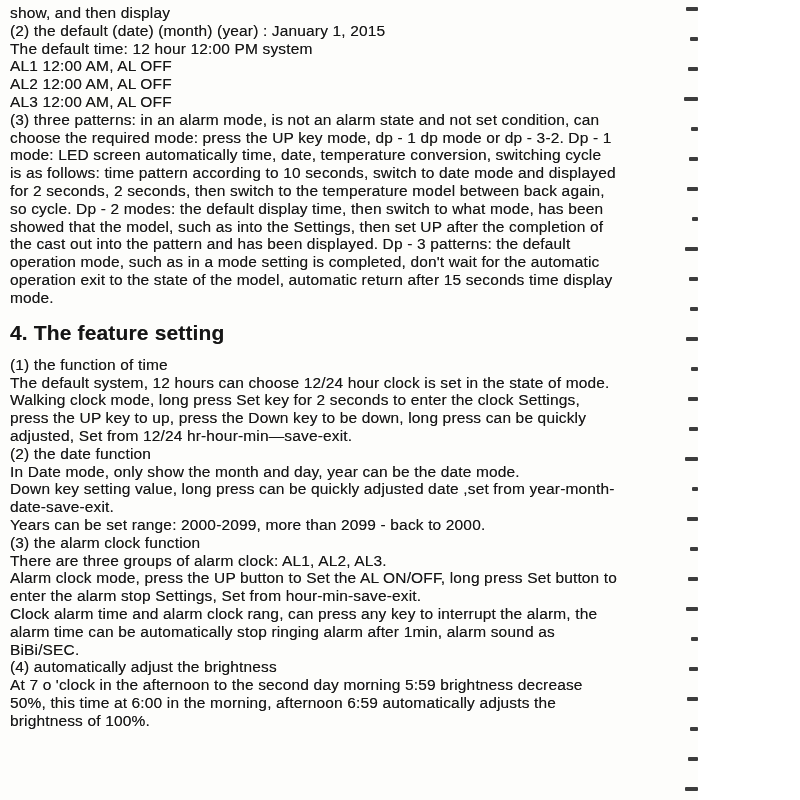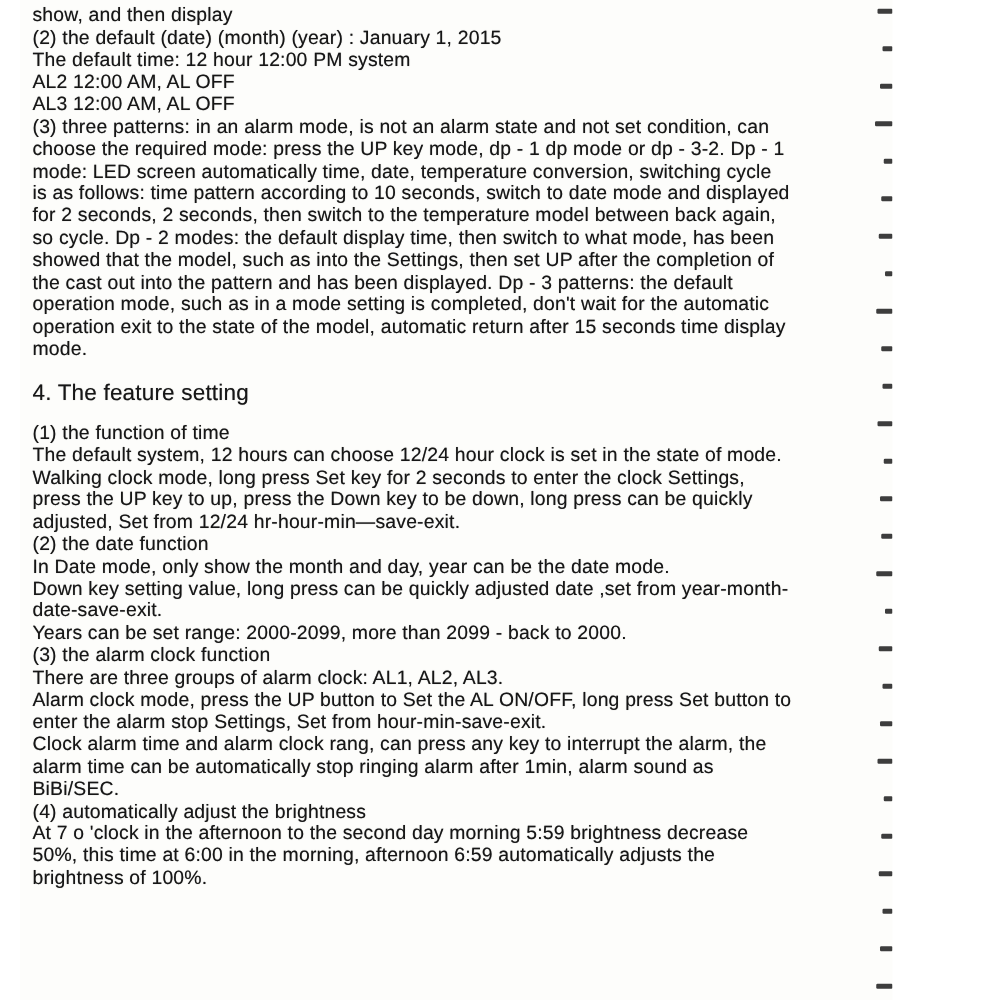--- a/index.html
+++ b/index.html
@@ -10,40 +10,39 @@
     width: 800px;
     height: 800px;
     font-family: "Liberation Sans", "DejaVu Sans", sans-serif;
   }
   .page {
     position: relative;
     width: 698px;
     height: 800px;
     overflow: hidden;
     background: #fdfdfb;
-    margin-left: 16px;
   }
   .doc {
     position: absolute;
     top: 4px;
     left: 10px;
     right: 16px;
     color: #161616;
     font-size: 15.5px;
     line-height: 17.8px;
     letter-spacing: 0.15px;
     text-shadow: 0 0 0.6px rgba(20,20,20,0.55);
   }
   .para .line {
     white-space: pre;
     height: 17.8px;
   }
   .heading {
-    font-size: 18px;
-    font-weight: normal;
+    font-size: 21px;
+    font-weight: bold;
     margin: 17.5px 0 14px 0;
     line-height: 17.8px;
     white-space: pre;
   }
   .edge-marks {
     position: absolute;
     top: 0;
     right: 0;
     width: 18px;
     height: 800px;
@@ -58,20 +57,21 @@
 </style>
 </head>
 <body>
 
 <div class="page" style="background: rgb(253, 253, 251);">
   <div class="doc" style="color: rgb(22, 22, 22);">
     <div class="para" id="para-1">
         <div class="line">show, and then display</div>
         <div class="line">(2) the default (date) (month) (year) : January 1, 2015</div>
         <div class="line">The default time: 12 hour 12:00 PM system</div>
+        <div class="line">AL1 12:00 AM, AL OFF</div>
         <div class="line">AL2 12:00 AM, AL OFF</div>
         <div class="line">AL3 12:00 AM, AL OFF</div>
         <div class="line">(3) three patterns: in an alarm mode, is not an alarm state and not set condition, can</div>
         <div class="line">choose the required mode: press the UP key mode, dp - 1 dp mode or dp - 3-2. Dp - 1</div>
         <div class="line">mode: LED screen automatically time, date, temperature conversion, switching cycle</div>
         <div class="line">is as follows: time pattern according to 10 seconds, switch to date mode and displayed</div>
         <div class="line">for 2 seconds, 2 seconds, then switch to the temperature model between back again,</div>
         <div class="line">so cycle. Dp - 2 modes: the default display time, then switch to what mode, has been</div>
         <div class="line">showed that the model, such as into the Settings, then set UP after the completion of</div>
         <div class="line">the cast out into the pattern and has been displayed. Dp - 3 patterns: the default</div>

